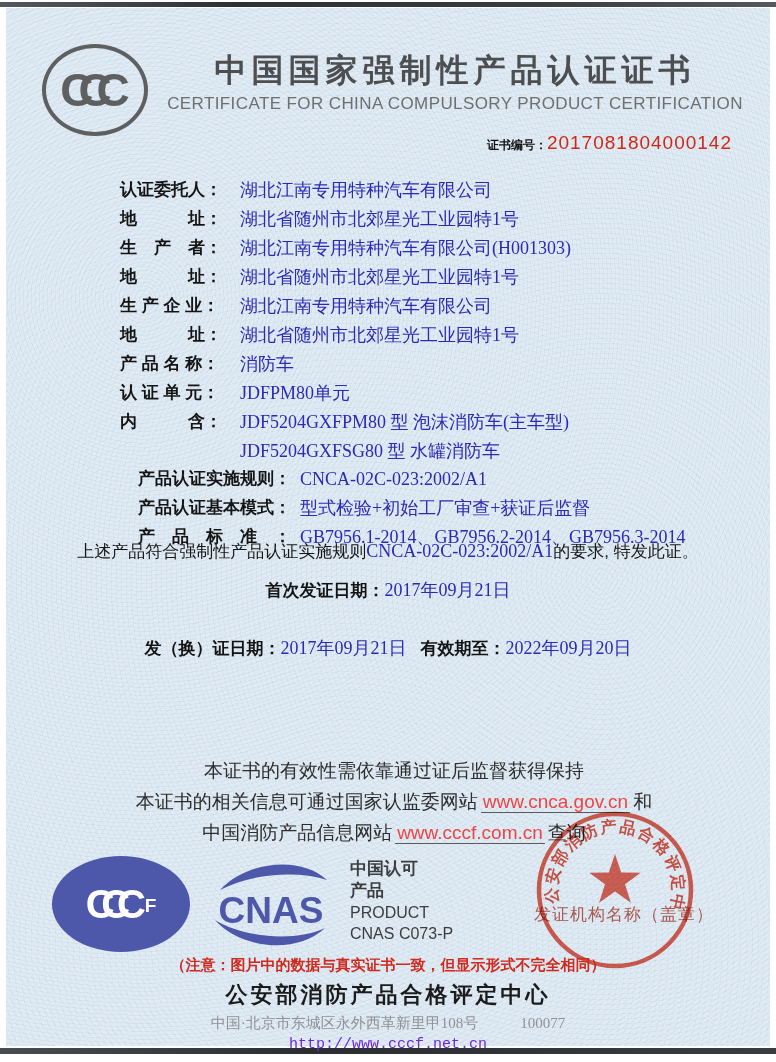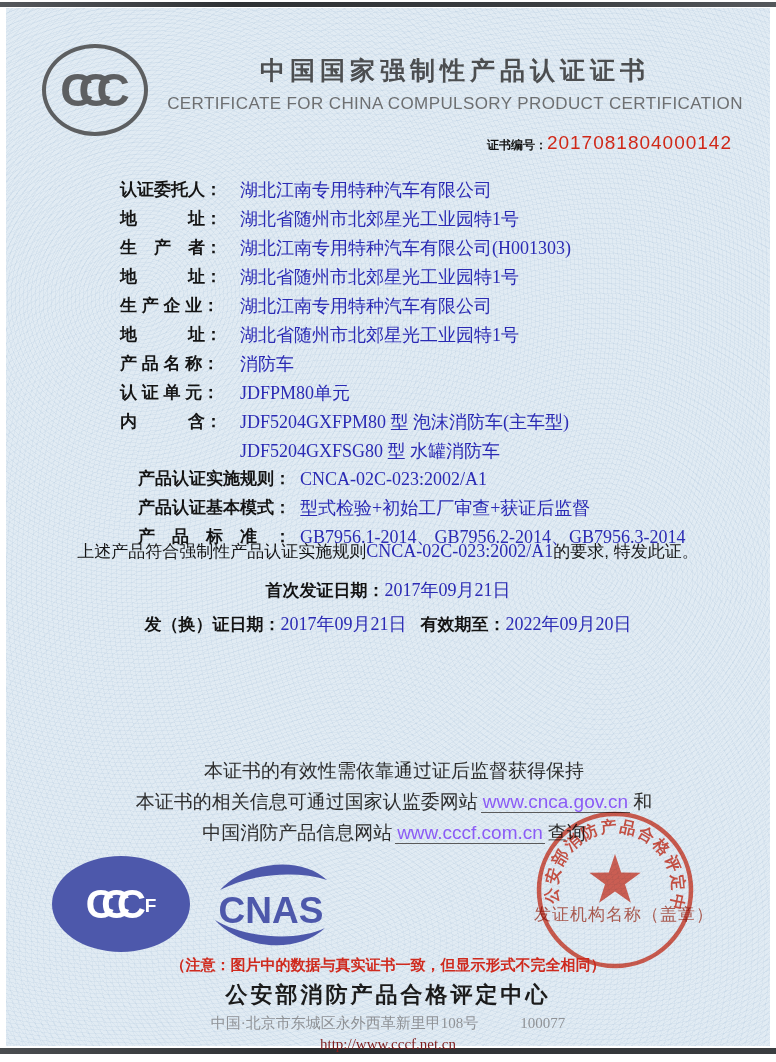--- a/index.html
+++ b/index.html
@@ -18,47 +18,47 @@
       repeating-radial-gradient(circle at 78% 55%, rgba(130,165,200,0.09) 0 1px, rgba(0,0,0,0) 1px 5px),
       repeating-radial-gradient(circle at 45% 90%, rgba(130,165,200,0.08) 0 1px, rgba(0,0,0,0) 1px 6px);
   }
   
   .ccc-logo{
     position:absolute;left:42px;top:44px;width:106px;height:92px;border:4px solid #5d5f61;
     border-radius:50%;display:flex;align-items:center;justify-content:center;box-sizing:border-box;
   }
   .ccc-logo .cs{font-weight:bold;font-size:46px;color:#5d5f61;letter-spacing:-0.33em;padding-right:0.33em;line-height:1;}
   .header-titles{position:absolute;left:140px;top:52px;width:630px;text-align:center;}
-  .title-cn{font-size:25px;letter-spacing:5px;color:#4c4e50;font-weight:600;line-height:36px;}
+  .title-cn{font-size:32px;letter-spacing:5px;color:#4c4e50;font-weight:600;line-height:36px;}
   .title-en{font-size:17px;letter-spacing:0.4px;color:#6d6f71;line-height:24px;margin-top:4px;}
   .cert-no-line{position:absolute;top:132px;right:44px;white-space:nowrap;}
   .cert-no-label{font-size:12px;font-weight:bold;color:#121212;}
   .cert-no-value{font-family:Liberation Sans, sans-serif;font-size:19px;color:#d02818;letter-spacing:1px;}
   
   .fields{position:absolute;left:0;right:0;top:176px;}
   .f-row{line-height:28px;white-space:nowrap;}
   .f-label{display:inline-block;margin-left:120px;width:120px;font-size:17px;font-weight:bold;color:#141414;vertical-align:top;}
   .f-label.wide{margin-left:138px;width:162px;}
   .f-value{font-family:"Liberation Serif","DejaVu Serif",serif;font-size:18px;color:#2a2ab4;}
   .f-value2{display:block;margin-left:240px;font-family:"Liberation Serif","DejaVu Serif",serif;font-size:18px;color:#2a2ab4;}
   
   .summary{position:absolute;left:0;right:0;top:540px;text-align:center;font-size:17px;color:#151515;font-weight:500;white-space:nowrap;}
   .summary .blue{font-family:"Liberation Serif","DejaVu Serif",serif;font-size:18px;color:#2a2ab4;font-weight:normal;}
   .date-line{position:absolute;left:0;right:0;text-align:center;white-space:nowrap;}
   .date-line .dl{font-size:17px;font-weight:bold;color:#131313;}
   .date-line .dv{font-family:"Liberation Serif","DejaVu Serif",serif;font-size:18px;color:#2a2ab4;}
   .date1{top:578px;}
-  .date2{top:612px;}
+  .date2{top:636px;}
   .gap-sp{display:inline-block;width:14px;}
   
   .note-line{position:absolute;left:12px;right:0;text-align:center;font-size:19px;color:#2d2d2d;font-weight:500;white-space:nowrap;}
   .note1{top:758px;}
   .note2{top:789px;}
   .note3{top:820px;}
-  .url-inline{font-family:"Liberation Sans","DejaVu Sans",sans-serif;color:#8b5cf6;border-bottom:1.5px solid #5a5a5a;padding:0 2px;margin:0 3px;}
+  .url-inline{font-family:"Liberation Sans","DejaVu Sans",sans-serif;color:#ef4444;border-bottom:1.5px solid #5a5a5a;padding:0 2px;margin:0 3px;}
   
   .cccf-logo{
     position:absolute;left:52px;top:856px;width:138px;height:96px;background:#4d58ab;border-radius:50%;
     display:flex;align-items:center;justify-content:center;
   }
   .cccf-logo .cs{color:#ffffff;font-weight:bold;font-size:40px;letter-spacing:-0.33em;line-height:1;}
   .cccf-logo .f{color:#ffffff;font-weight:bold;font-size:19px;margin-left:12px;margin-top:4px;}
   .cnas-logo{position:absolute;left:206px;top:856px;}
   .cnas-text{position:absolute;left:350px;top:858px;color:#3b3d3f;}
   .cnas-text .cl{font-size:17px;line-height:22px;font-weight:600;}
@@ -66,21 +66,21 @@
   .issuer-label{
     position:absolute;left:534px;top:903px;font-family:"Liberation Serif","DejaVu Serif",serif;
     font-size:17px;letter-spacing:1px;color:#a85a50;white-space:nowrap;
   }
   .stamp{position:absolute;left:530px;top:805px;width:170px;height:170px;mix-blend-mode:multiply;opacity:0.92;}
   
   .red-note{position:absolute;left:0;right:0;top:956px;text-align:center;font-size:15px;font-weight:bold;color:#cf2a1e;white-space:nowrap;}
   .center-name{position:absolute;left:0;right:0;top:980px;text-align:center;font-size:22px;font-weight:bold;letter-spacing:3px;color:#1b1b1b;}
   .addr-line{position:absolute;left:0;right:0;top:1014px;text-align:center;font-family:"Liberation Serif","DejaVu Serif",serif;font-size:15px;color:#8f9296;white-space:nowrap;}
   .addr-line .pc{margin-left:42px;}
-  .site-line{position:absolute;left:0;right:0;top:1036px;text-align:center;font-family:Liberation Serif, serif;font-size:15px;color:#7f1d1d;}
+  .site-line{position:absolute;left:0;right:0;top:1036px;text-align:center;font-family:Liberation Mono, monospace;font-size:15px;color:#6d28d9;}
 </style>
 </head>
 <body>
 
 <div class="page">
   <div class="cert-bg"></div>
   <div class="edge-bar top"></div>
   <div class="edge-bar bottom"></div>
 
   <div class="ccc-logo">
@@ -141,20 +141,26 @@
 
   <div class="cccf-logo">
     <span class="cs">CCC</span>
       <span class="f">F</span>
   </div>
   <svg class="cnas-logo" width="130" height="96" viewBox="0 0 130 96">
     <path d="M14,34 C42,4 96,0 121,24 C90,14 44,18 14,34 Z" fill="#4d58ab"></path>
     <text x="65" y="67" text-anchor="middle" font-family="Liberation Sans, DejaVu Sans, sans-serif" font-weight="bold" font-size="37" fill="#4d58ab" letter-spacing="0">CNAS</text>
     <path d="M9,64 C36,94 92,98 119,72 C90,86 38,82 9,64 Z" fill="#4d58ab"></path>
   </svg>
+  <div class="cnas-text">
+    <div class="cl">中国认可</div>
+    <div class="cl">产品</div>
+    <div class="el">PRODUCT</div>
+    <div class="el">CNAS C073-P</div>
+  </div>
   <div class="issuer-label">发证机构名称（盖章）</div>
 
   <svg class="stamp" viewBox="0 0 170 170">
     <defs>
       <path id="arcPath" d="M 29,100 A 58,58 0 1 1 141,100" fill="none"></path>
     </defs>
     <circle cx="85" cy="85" r="76" fill="none" stroke="#e04a38" stroke-width="4.5" opacity="0.95"></circle>
     <text font-family="Liberation Sans, DejaVu Sans, sans-serif" font-size="16" font-weight="bold" fill="#df4836" letter-spacing="2">
       <textPath href="#arcPath" startOffset="2">公安部消防产品合格评定中心</textPath>
     </text>

